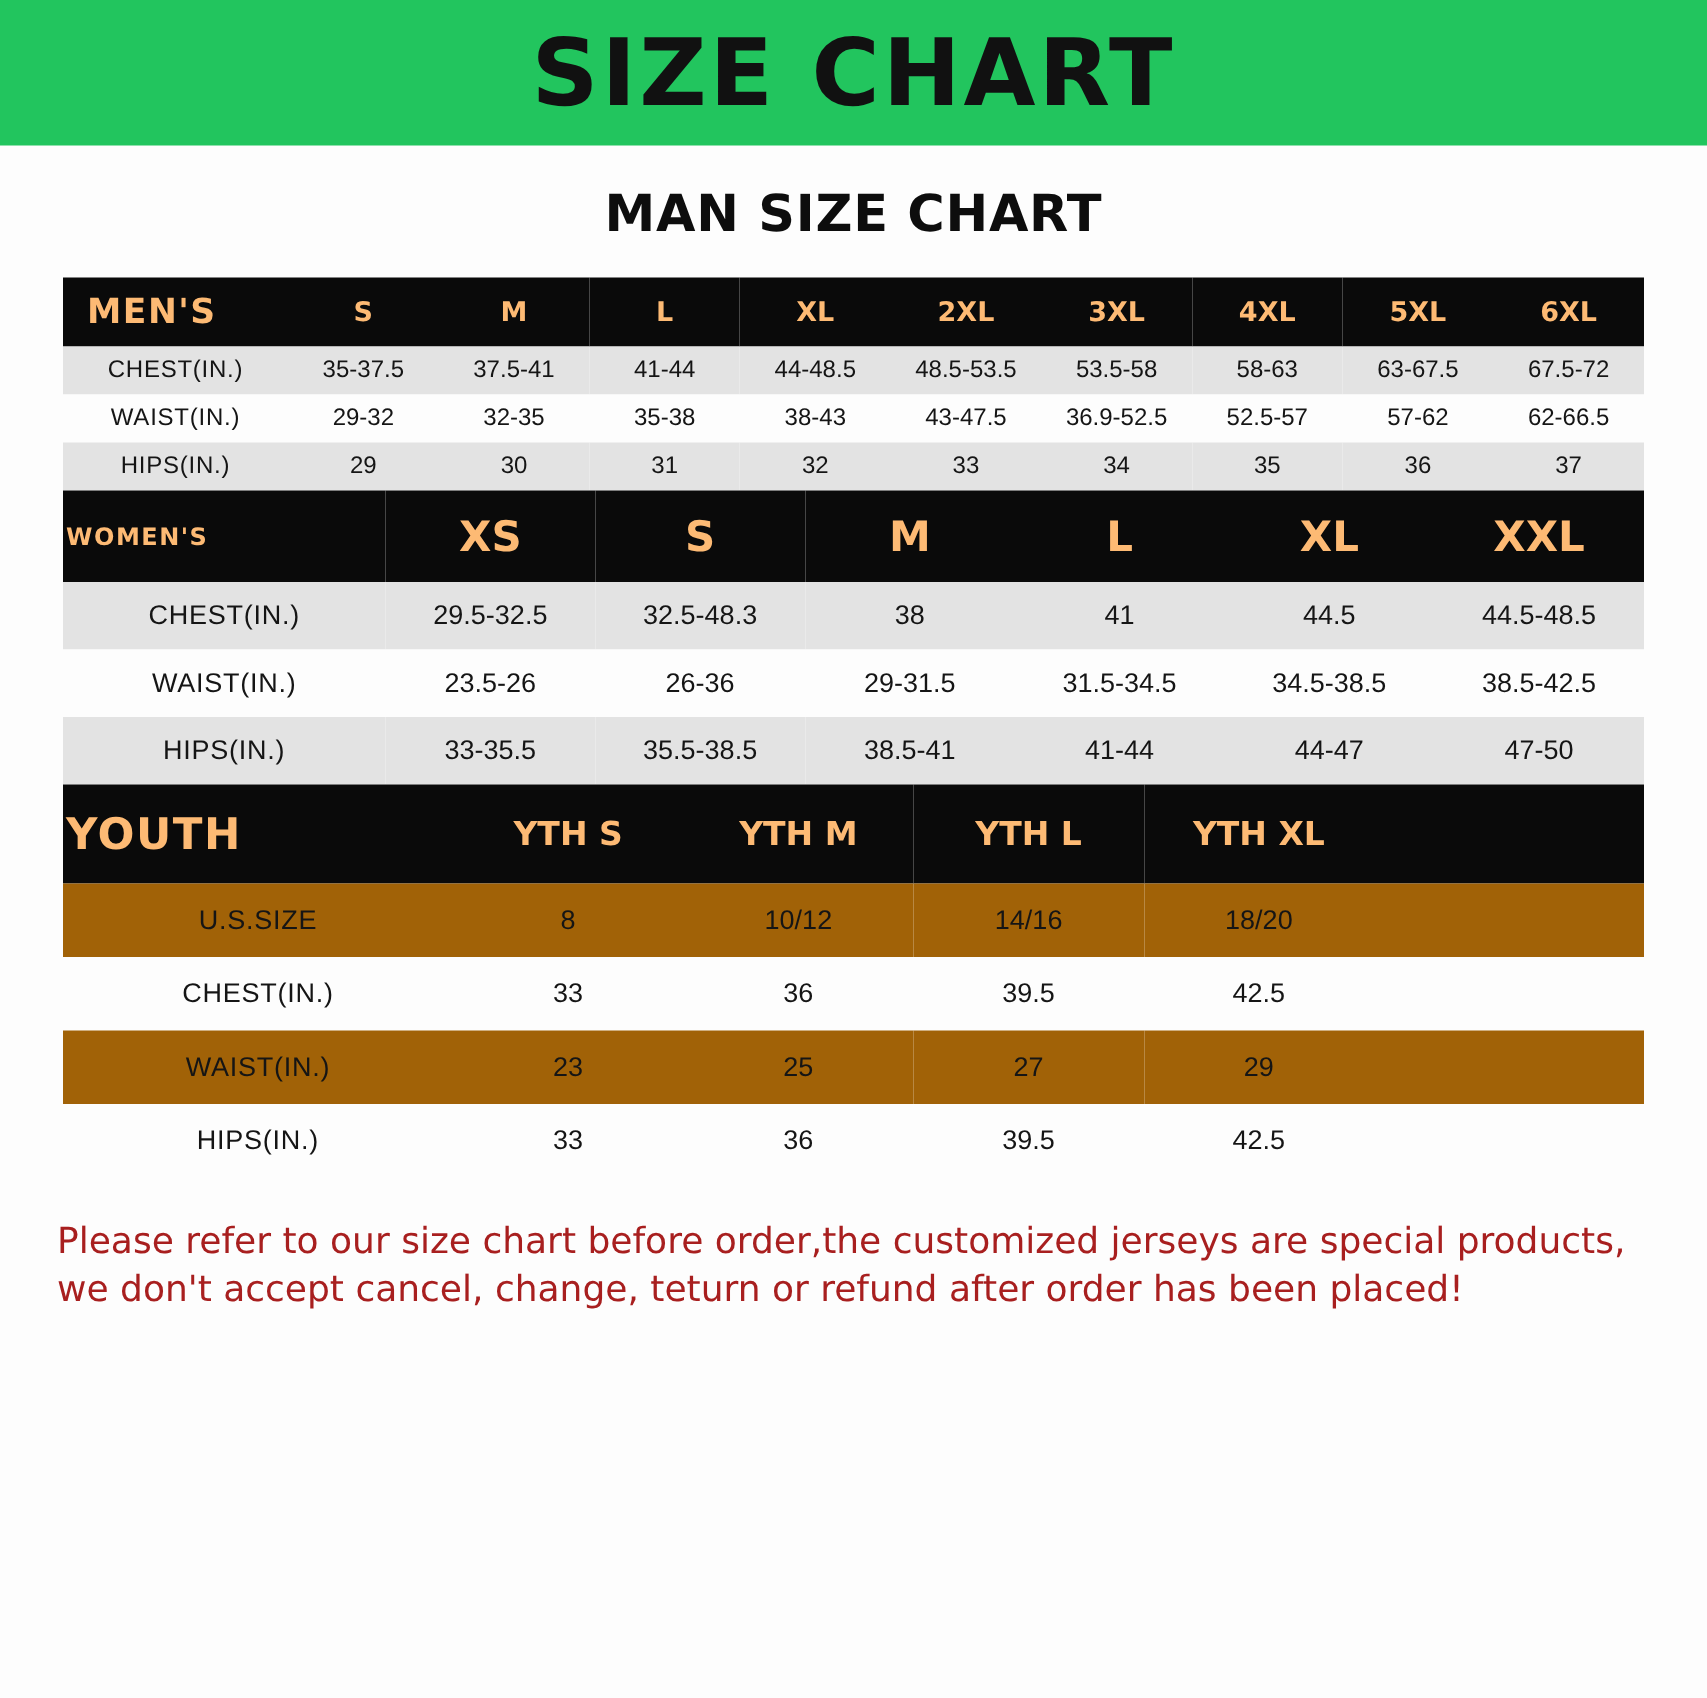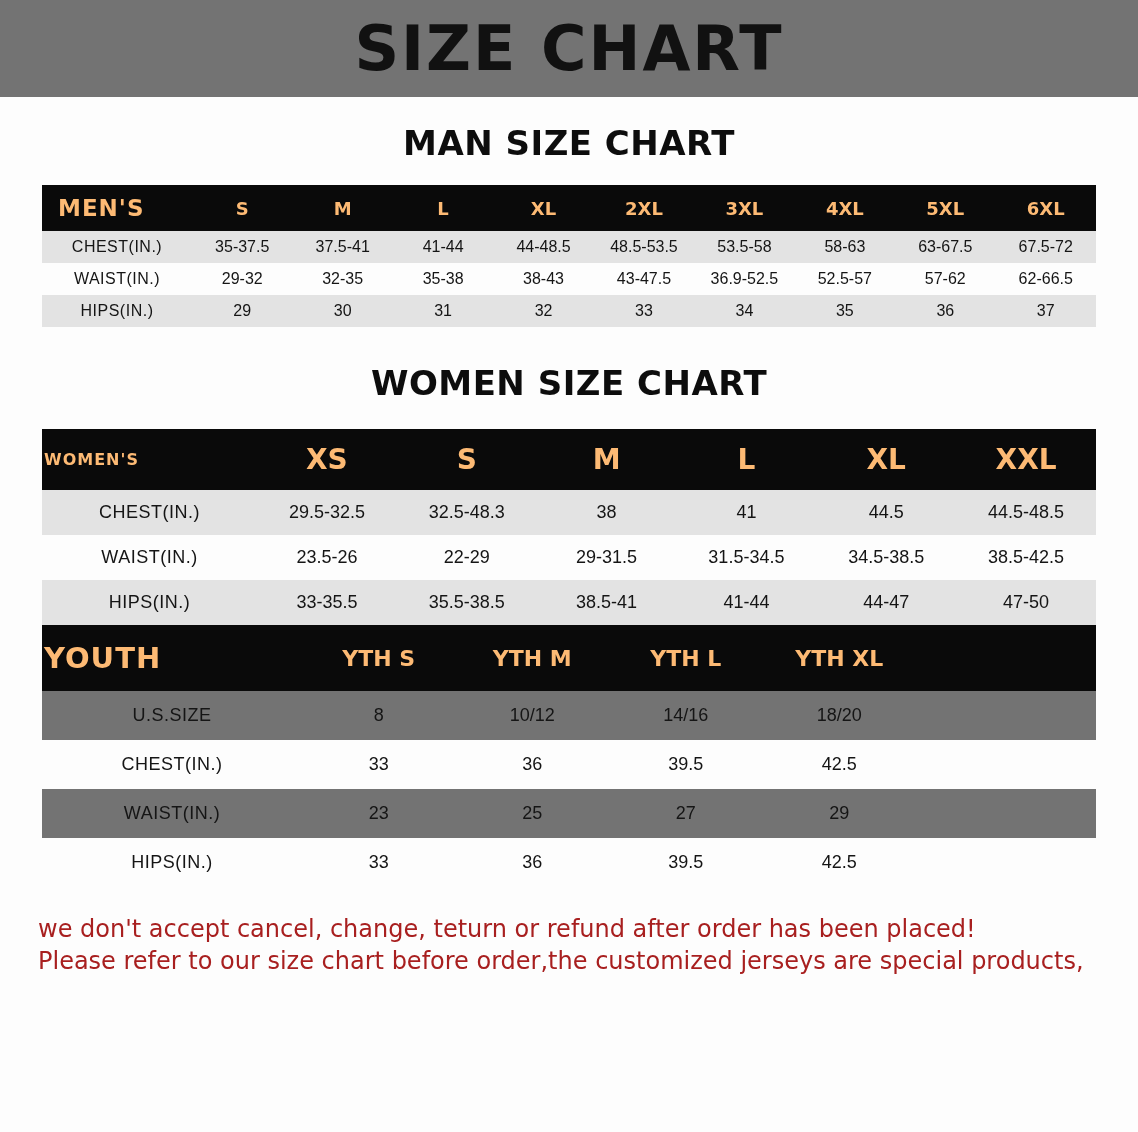--- a/index.html
+++ b/index.html
@@ -16,21 +16,21 @@
   }
   .page {
     width: 1138px;
     height: 1132px;
     position: relative;
     background: #fdfdfd;
   }
 
   
   .banner {
-    background: #737373;
+    background: #22c55e;
     height: 97px;
     display: flex;
     align-items: center;
     justify-content: center;
   }
   .banner-title {
     font-family: "DejaVu Sans", sans-serif;
     font-weight: bold;
     font-size: 62px;
     letter-spacing: 2px;
@@ -99,21 +99,21 @@
   
   #women-table thead th { font-size: 28px; padding: 14px 2px; }
   #women-table thead th.rowlabel { font-size: 16px; }
   #women-table tbody td { font-size: 18px; padding: 12px 2px; }
 
   
   #youth-table thead th { font-size: 22px; padding: 16px 2px; }
   #youth-table thead th.rowlabel { font-size: 29px; }
   #youth-table tbody td { font-size: 18px; padding: 14px 2px; }
   #youth-table tbody tr.plain td { background: #fdfdfd; }
-  #youth-table tbody tr.shaded td { background: #737373; }
+  #youth-table tbody tr.shaded td { background: #a16207; }
 
   
   .note {
     margin-top: 26px;
     padding: 0 38px;
     color: #a81f1f;
     font-family: "DejaVu Sans", sans-serif;
     font-size: 24px;
     line-height: 1.35;
     text-align: left;
@@ -192,21 +192,20 @@
           <td>33</td>
           <td>34</td>
           <td>35</td>
           <td>36</td>
           <td>37</td>
         </tr>
       </tbody>
     </table>
   </div>
 
-  <div class="section-title women">WOMEN SIZE CHART</div>
   <div class="table-wrap">
     <table id="women-table">
       <colgroup>
         <col style="width:215px">
           <col>
           <col>
           <col>
           <col>
           <col>
           <col>
@@ -228,21 +227,21 @@
           <td>29.5-32.5</td>
           <td>32.5-48.3</td>
           <td>38</td>
           <td>41</td>
           <td>44.5</td>
           <td>44.5-48.5</td>
         </tr>
         <tr class="plain">
           <td class="rowlabel">WAIST(IN.)</td>
           <td>23.5-26</td>
-          <td>22-29</td>
+          <td>26-36</td>
           <td>29-31.5</td>
           <td>31.5-34.5</td>
           <td>34.5-38.5</td>
           <td>38.5-42.5</td>
         </tr>
         <tr class="shaded">
           <td class="rowlabel">HIPS(IN.)</td>
           <td>33-35.5</td>
           <td>35.5-38.5</td>
           <td>38.5-41</td>
@@ -305,17 +304,17 @@
           <td>36</td>
           <td>39.5</td>
           <td>42.5</td>
           <td></td>
         </tr>
       </tbody>
     </table>
   </div>
 
   <div class="note">
+    <span class="note-line">Please refer to our size chart before order,the customized jerseys are special products,</span>
     <span class="note-line">we don't accept cancel, change, teturn or refund after order has been placed!</span>
-    <span class="note-line">Please refer to our size chart before order,the customized jerseys are special products,</span>
   </div>
 
 </div>
 
 </body></html>

